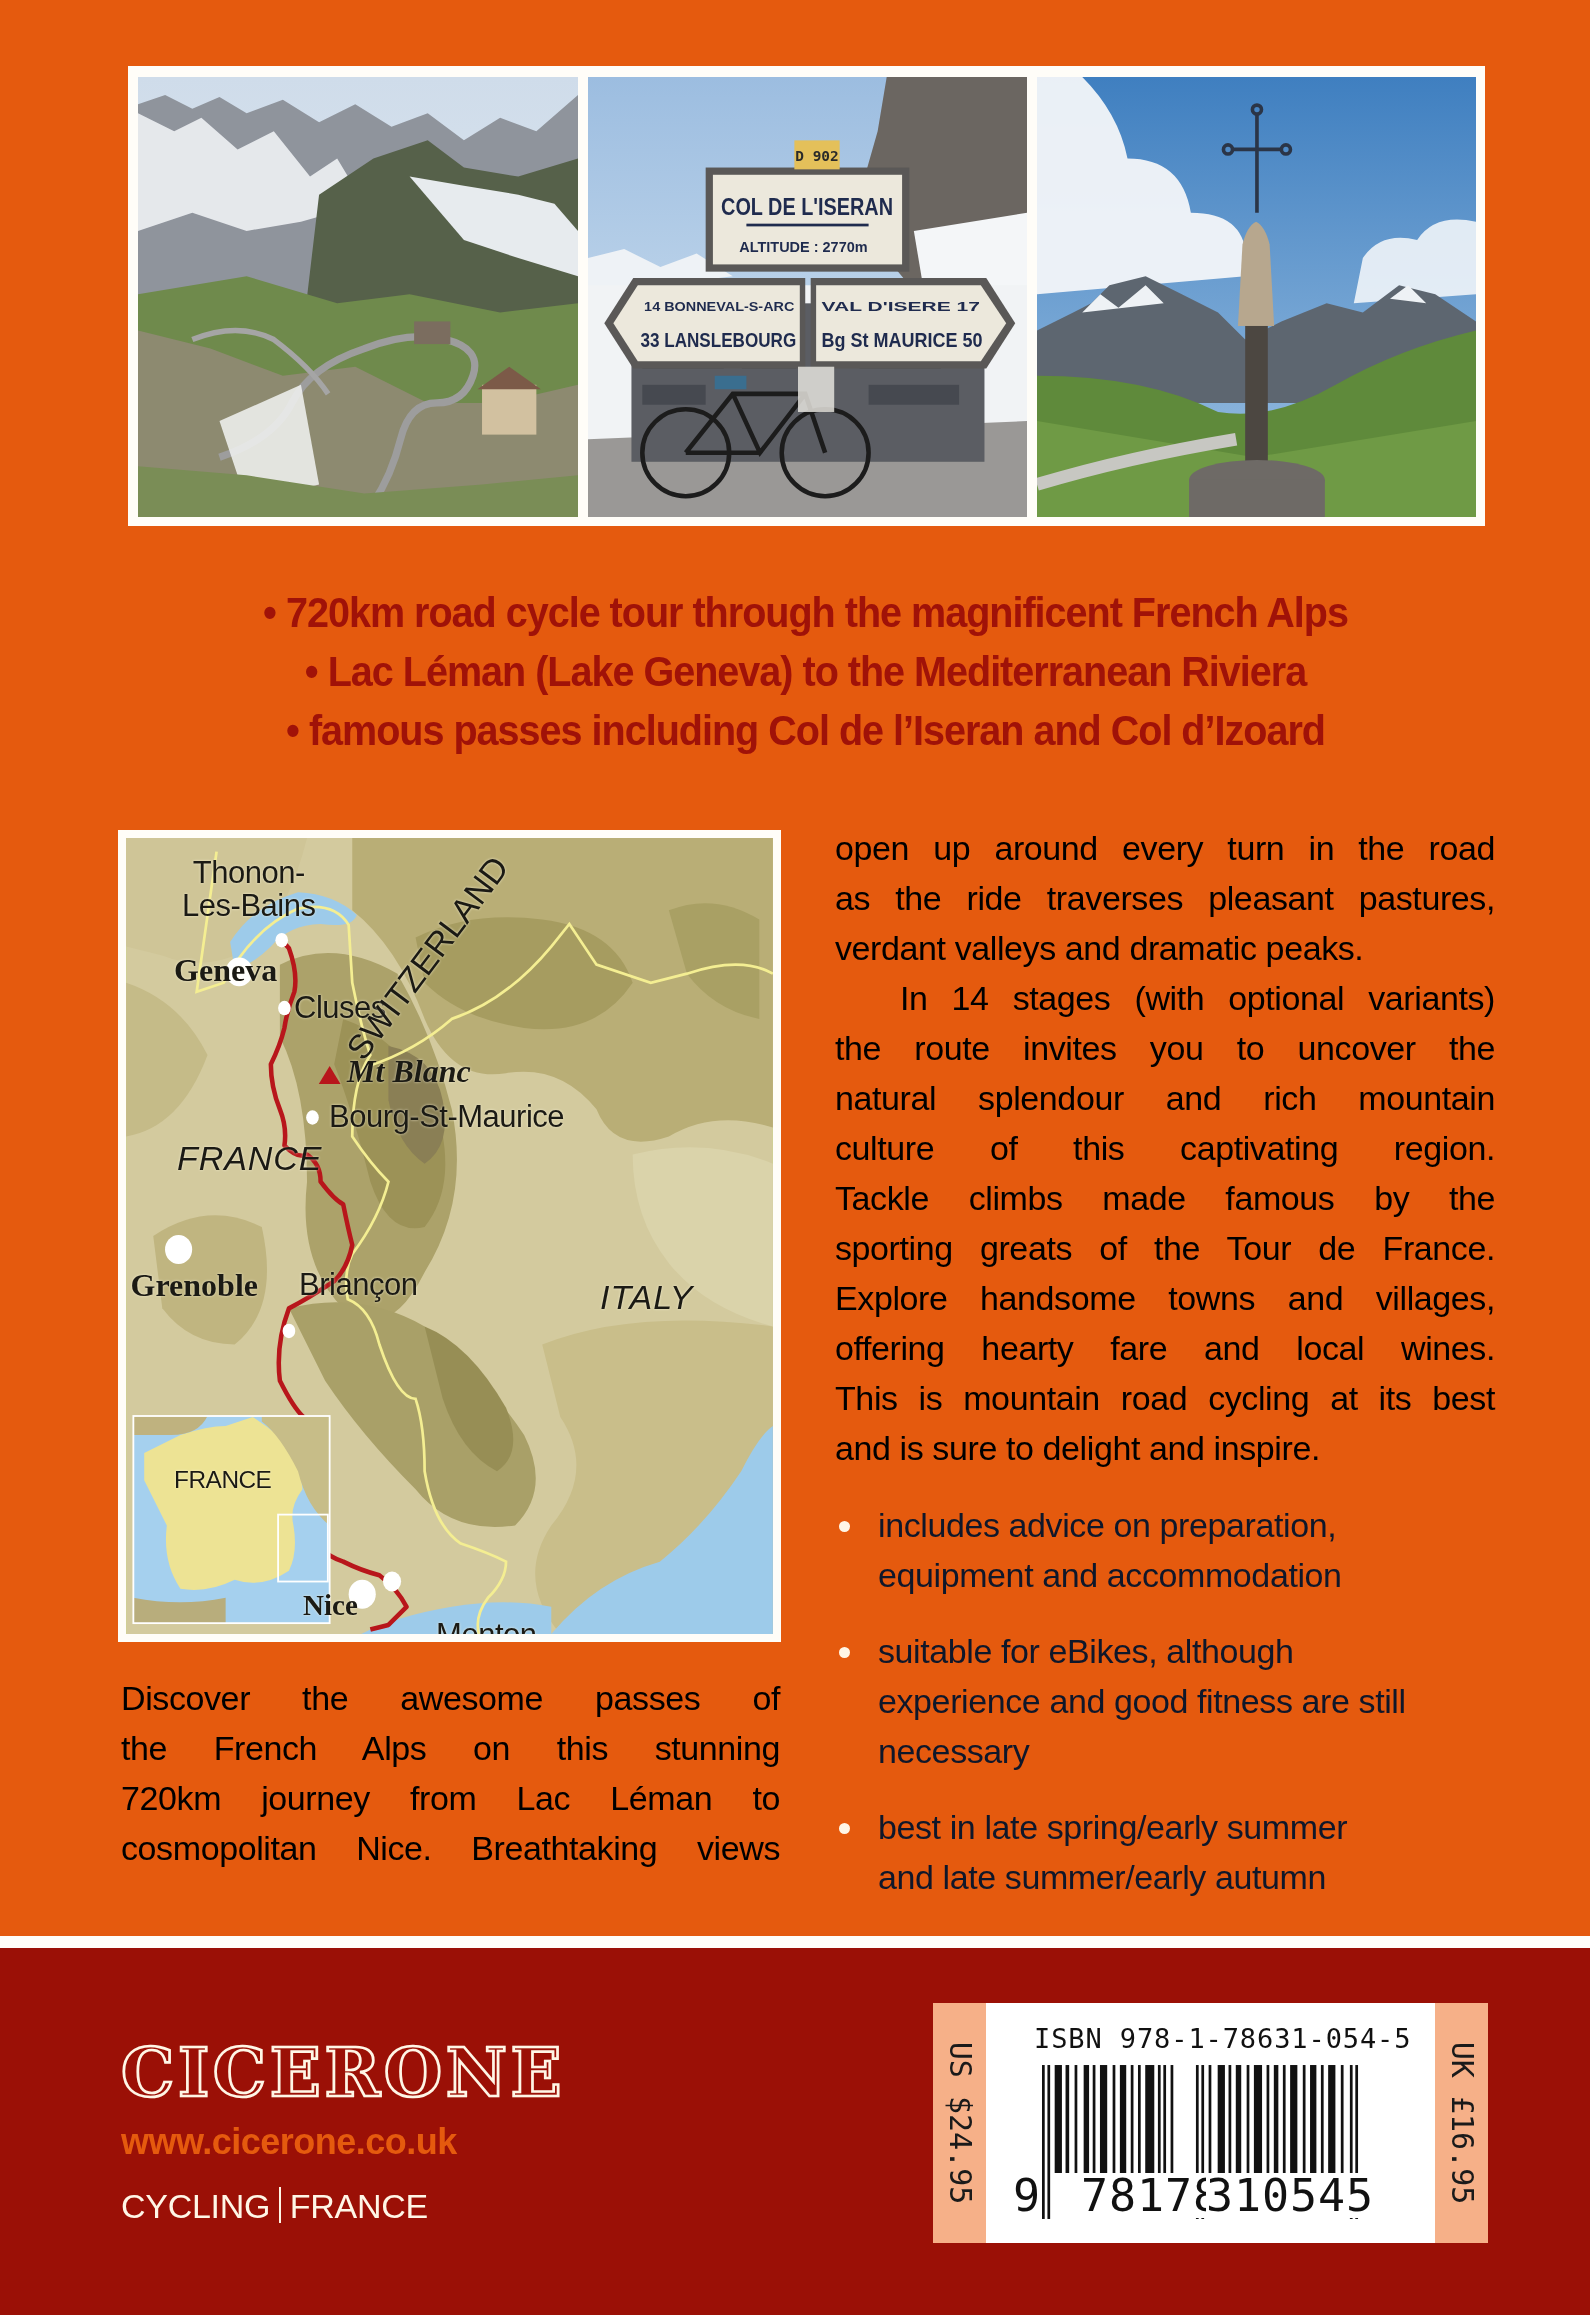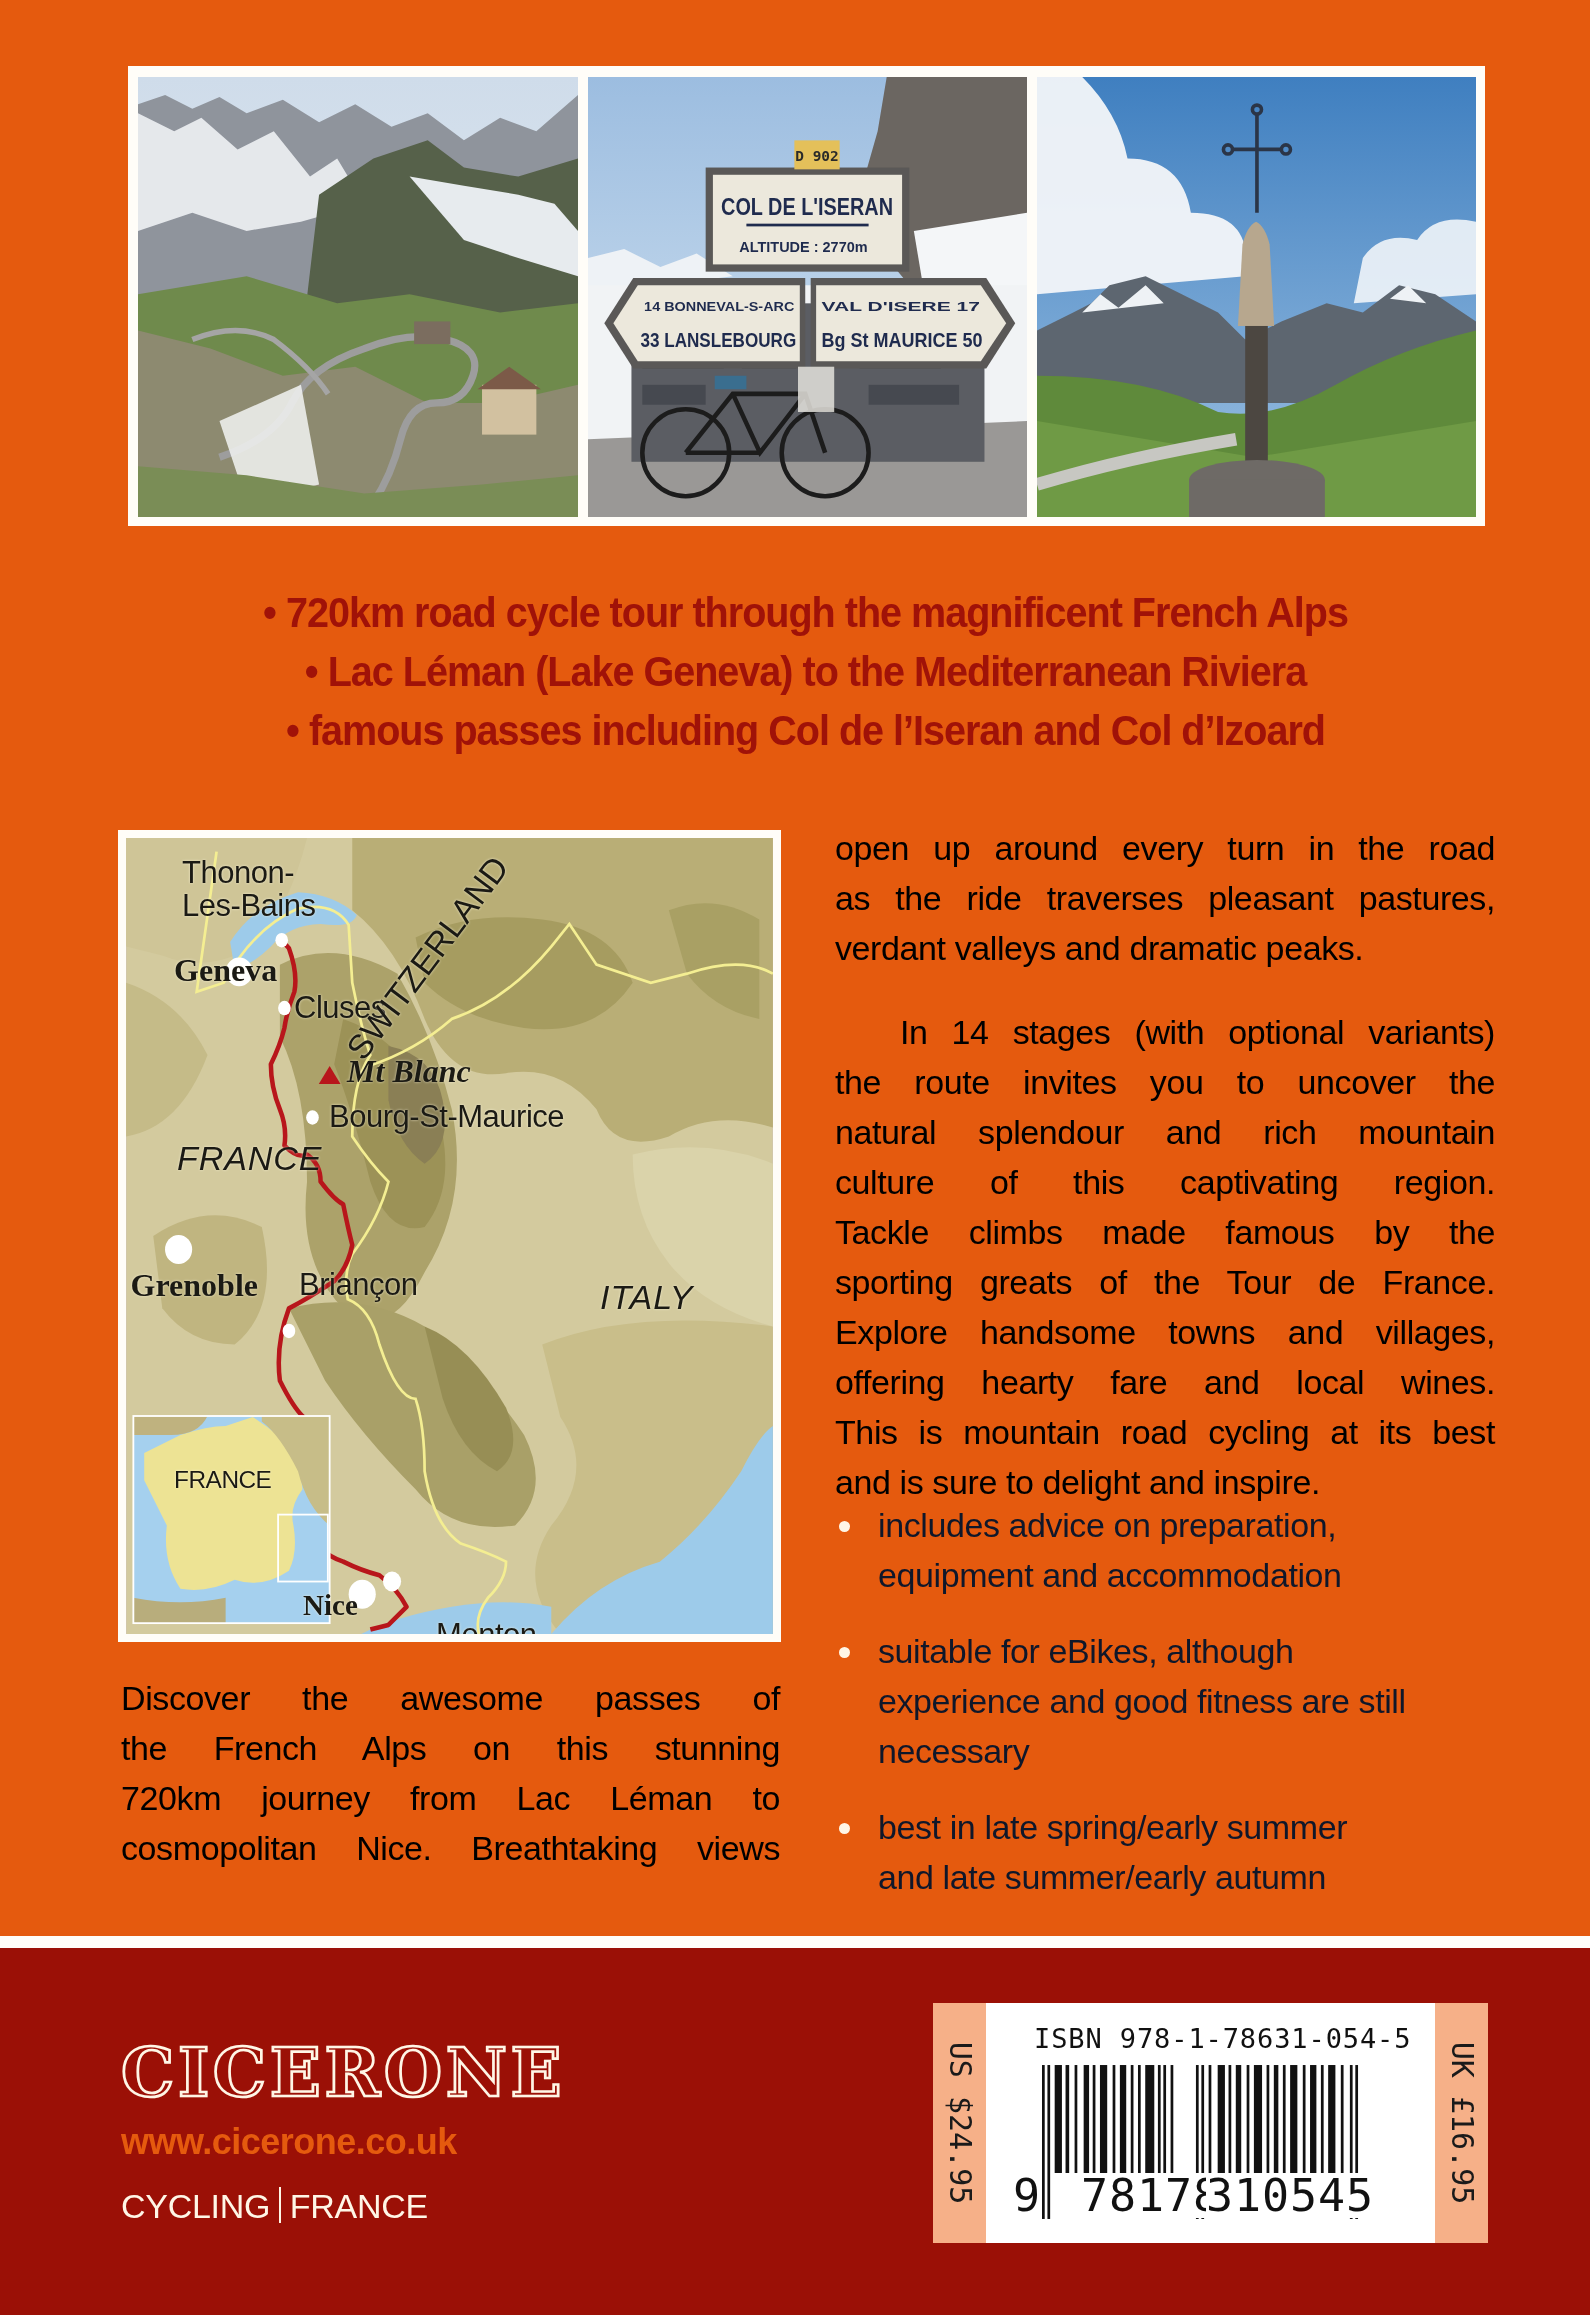--- a/index.html
+++ b/index.html
@@ -24,42 +24,42 @@
     color: #A01208; font-family: "Liberation Sans", "DejaVu Sans", sans-serif;
     font-weight: bold; font-size: 43px; letter-spacing: -1.1px;
     transform: scaleX(0.92); transform-origin: center;
   }
 
   
   .map-frame {
     position: absolute; left: 118px; top: 830px; width: 663px; height: 812px;
     background: #FFFDF8;
   }
-  .map-inner { position: absolute; left: 8.1px; top: 8.1px; right: 8.1px; bottom: 8.1px; overflow: hidden; background: #c4b5fd; }
+  .map-inner { position: absolute; left: 8.1px; top: 8.1px; right: 8.1px; bottom: 8.1px; overflow: hidden; background: #bef264; text-align: center; }
   .map-inner svg { display: block; }
   .map-label {
     position: absolute; color: #1b1a14; white-space: nowrap;
     font-family: "Liberation Sans", "DejaVu Sans", sans-serif;
     text-shadow: 0 0 2.7px rgba(255,250,225,.75);
   }
   .map-label.town { font-size: 31px; letter-spacing: -0.5px; }
   .map-label.city { font-size: 32px; font-weight: bold; font-family: "Liberation Serif", "DejaVu Serif", serif; }
   .map-label.country { font-size: 34px; font-style: italic; letter-spacing: 0.9px; }
   .map-label.peak { font-size: 32px; font-style: italic; font-weight: bold; font-family: "Liberation Serif", "DejaVu Serif", serif; }
 
   
   .body-text {
     position: absolute; color: #000000;
     font-family: Liberation Sans, sans-serif;
     font-size: 34px; line-height: 50px; text-align: justify;
     letter-spacing: -0.4px;
   }
   .body-text p { text-align: justify; text-align-last: justify; }
   .body-text p.last { text-align-last: left; }
-  .indent { text-indent: 65px; margin-top: 34px; }
+  .indent { text-indent: 65px; }
 
   .bullets { position: absolute; left: 835px; width: 660px; color: #0f172a;
     font-family: "Liberation Sans", "DejaVu Sans", sans-serif; font-size: 34px; line-height: 50px; letter-spacing: -0.4px; }
   .bullet { position: relative; padding-left: 43px; }
   .bullet .dot { position: absolute; left: 3.6px; top: 21px; width: 11px; height: 11px; border-radius: 50%; background: #FFF6E6; }
 
   
   .white-strip { position: absolute; left: 0; top: 1936px; width: 1590px; height: 11.8px; background: #FFFDF8; }
   .footer { position: absolute; left: 0; top: 1948px; width: 1590px; height: 368px; background: #9B1006; }
   .logo {

